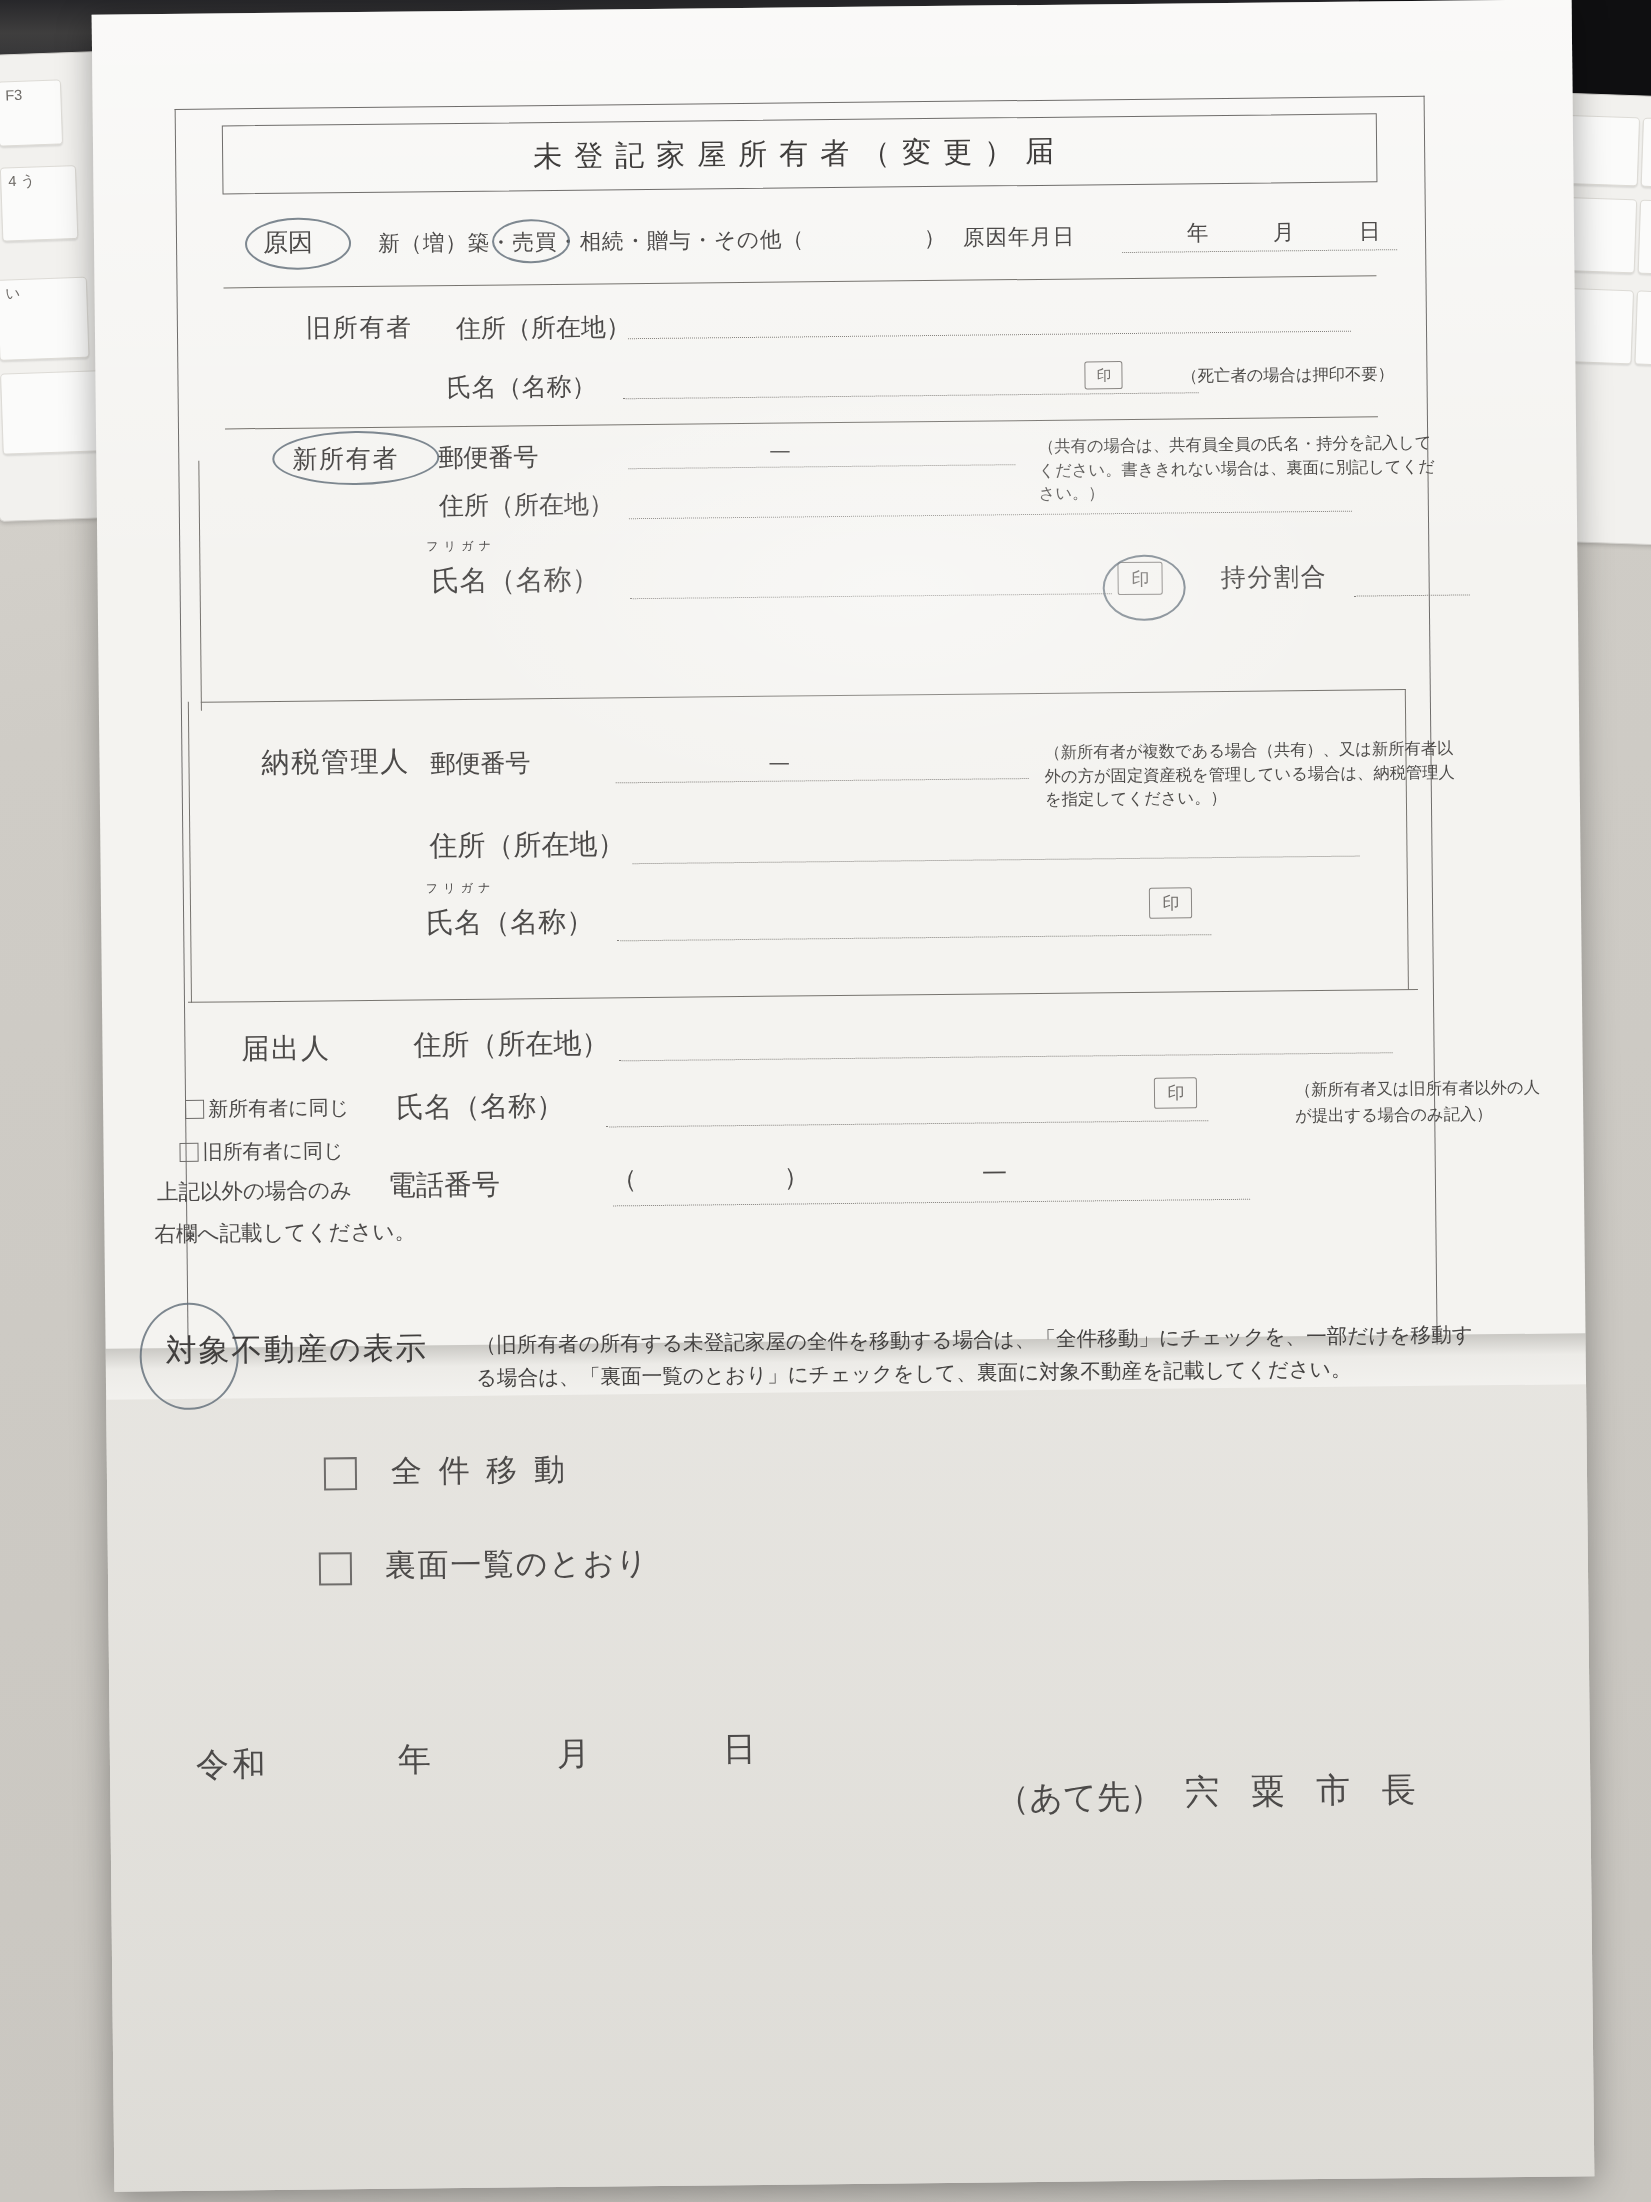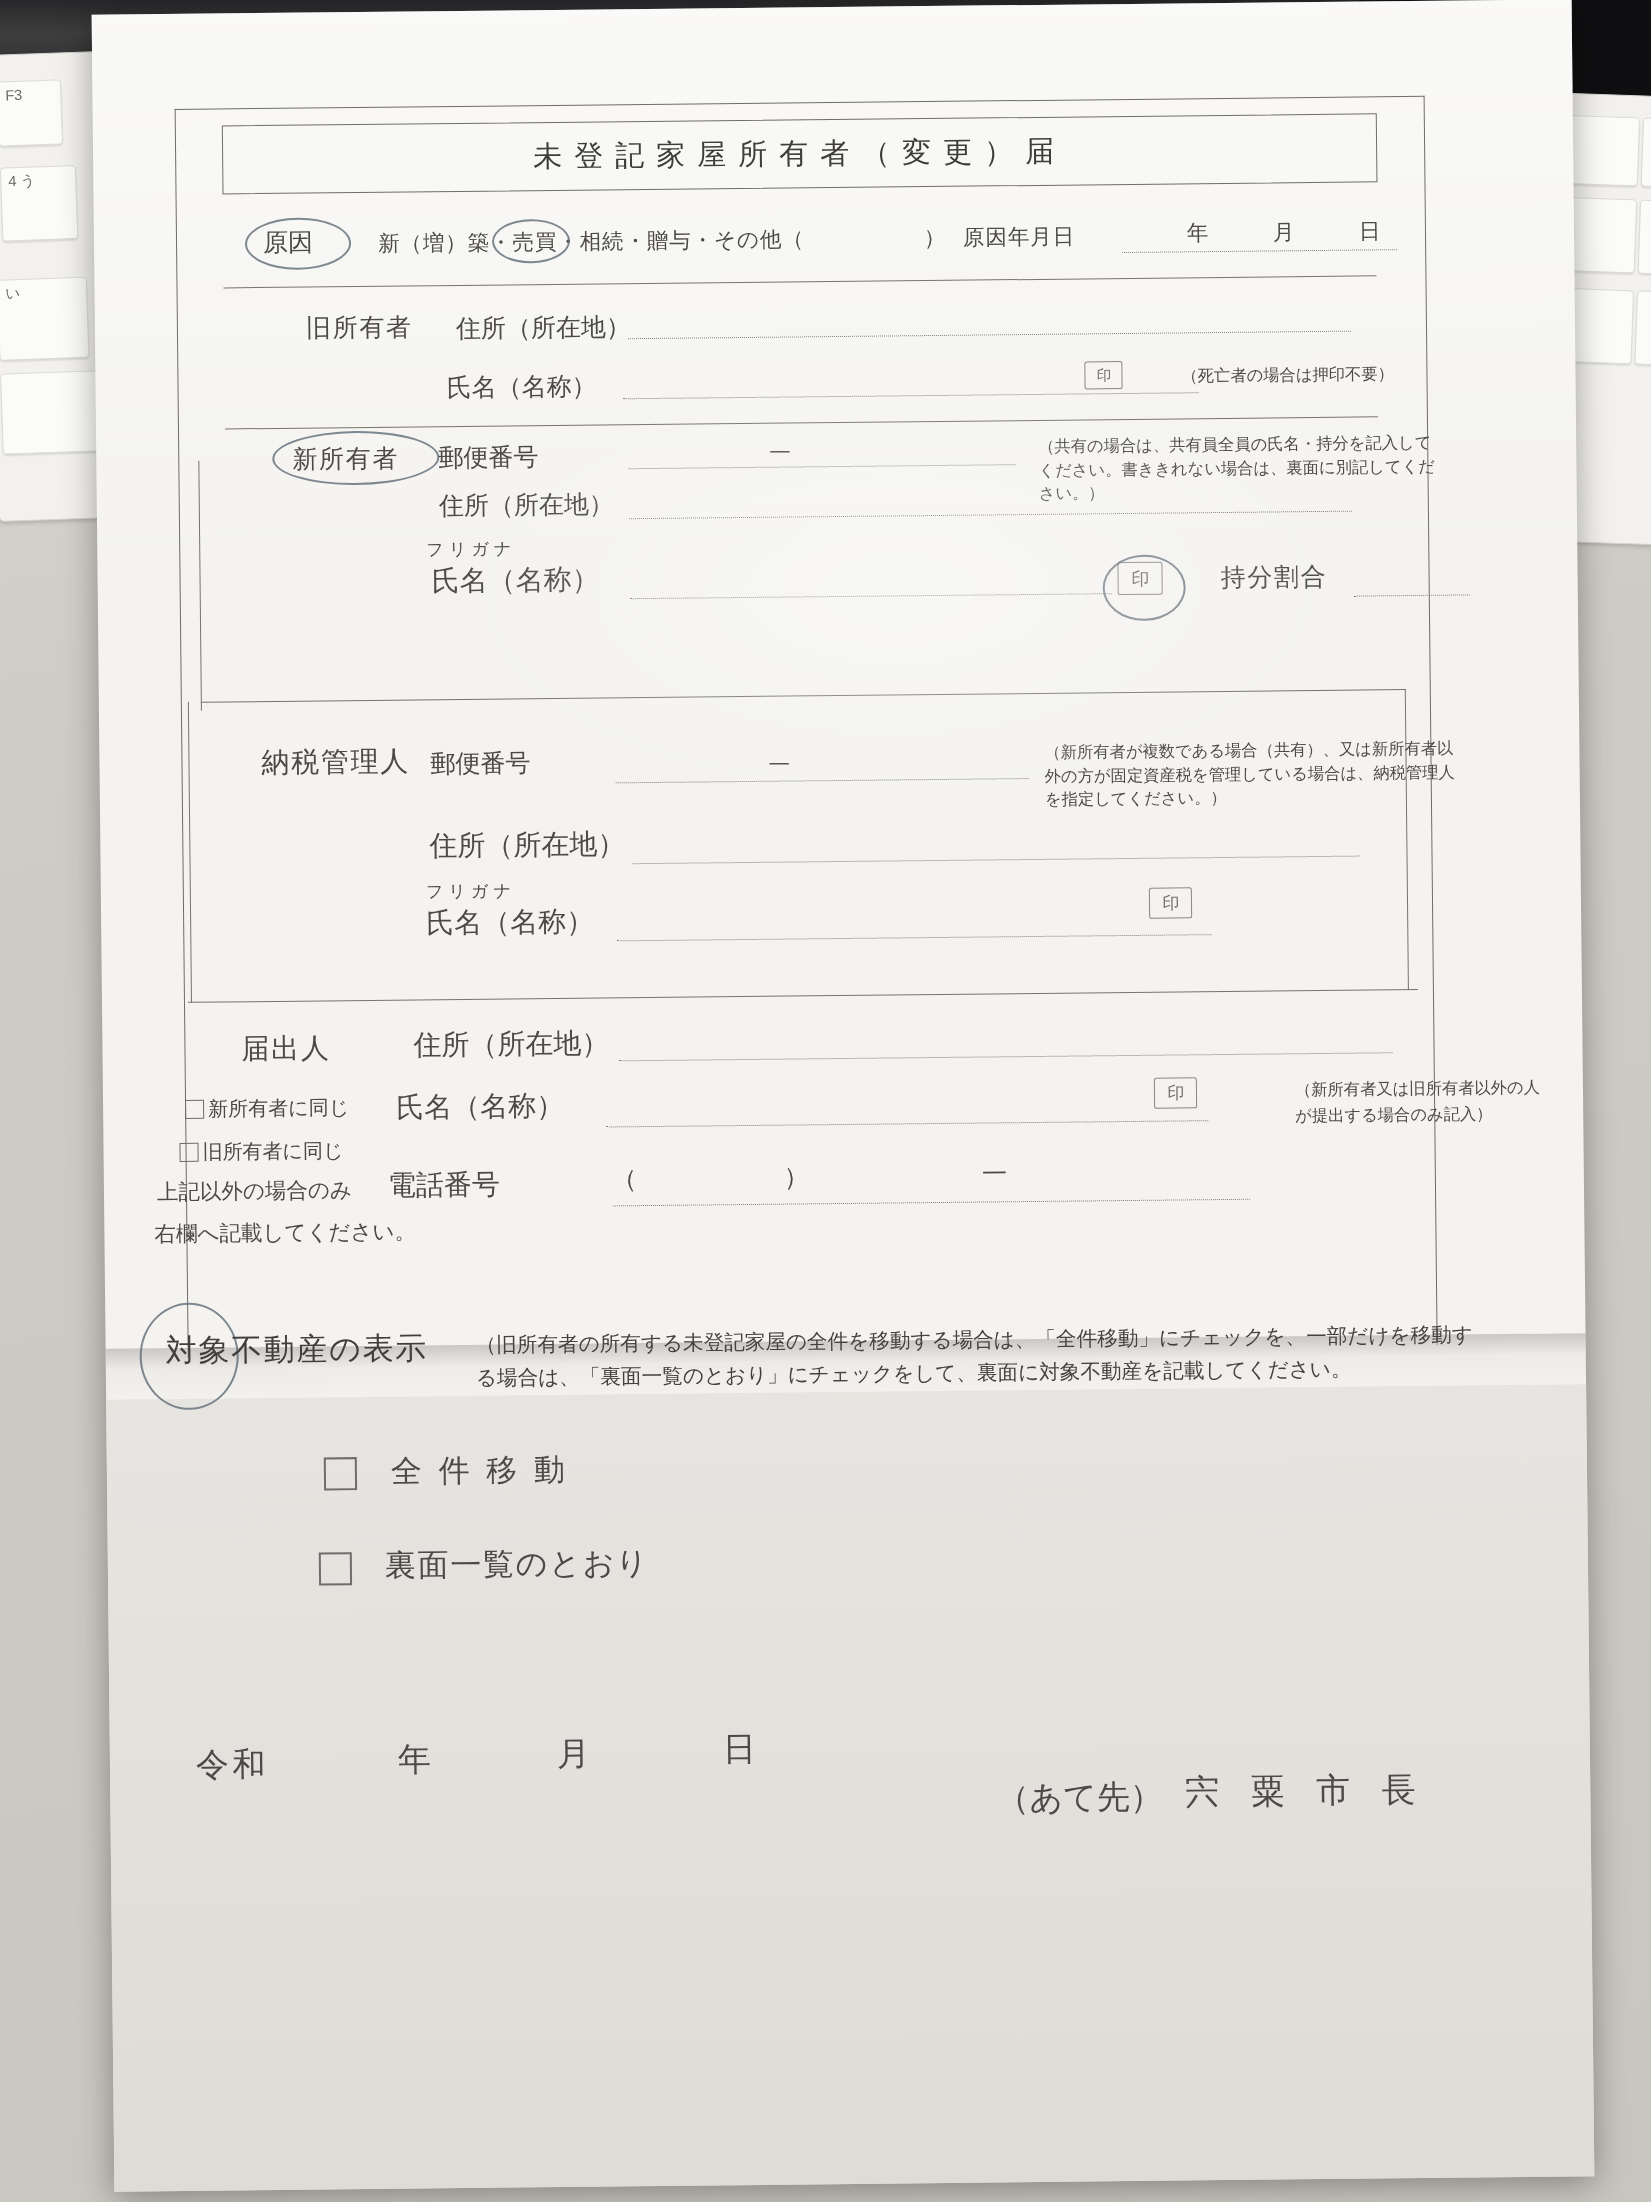--- a/index.html
+++ b/index.html
@@ -112,21 +112,21 @@
     display: flex; align-items: center; justify-content: center;
   }
   .title-text {
     font-size: 29px;
     letter-spacing: 12px;
     color: #3f3d3c;
     font-family: "DejaVu Sans", sans-serif;
   }
 
   .row { position: absolute; }
-  .sm { font-size: 17px; }
+  .sm { font-size: 12px; }
   .md { font-size: 21.5px; }
   .lg { font-size: 25px; }
   .xl { font-size: 28px; }
 
   .dot {
     border-bottom: 1.7px dotted #83807c;
     height: 0;
   }
   .pencil-ellipse {
     position: absolute;

